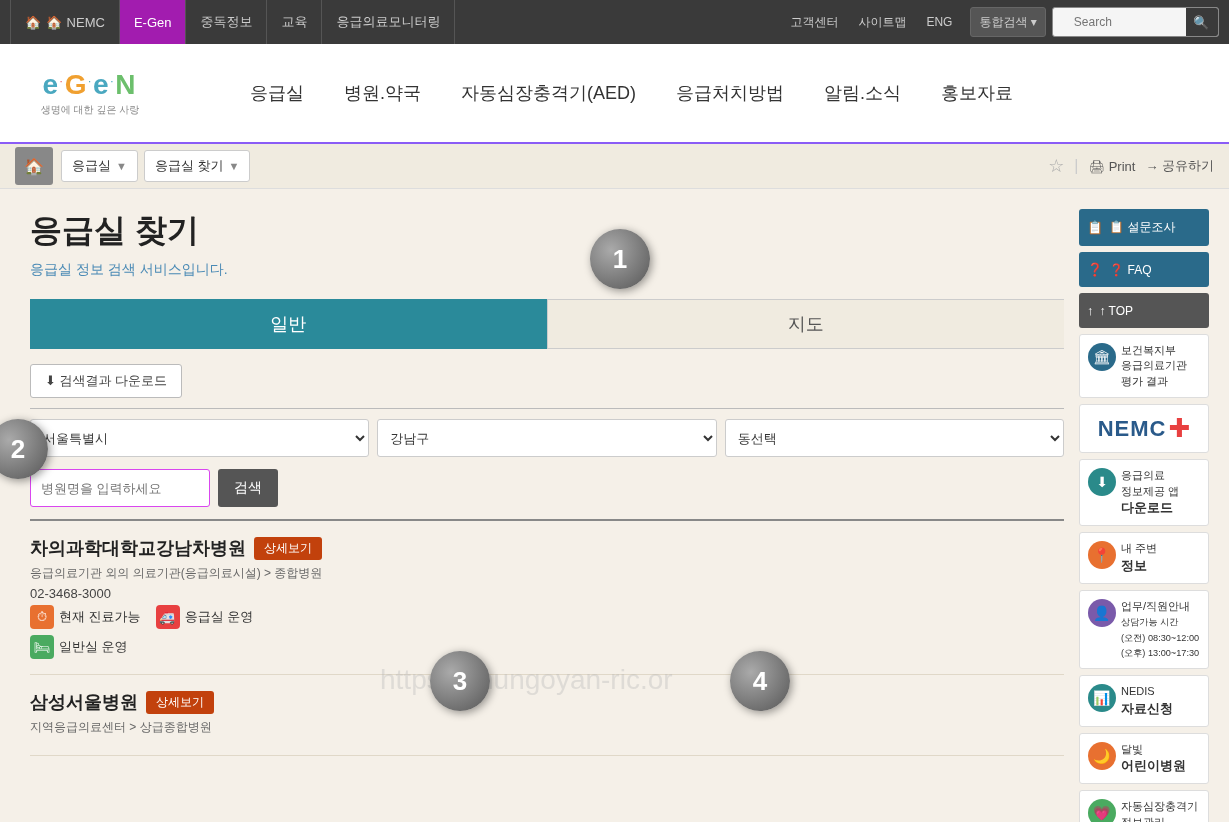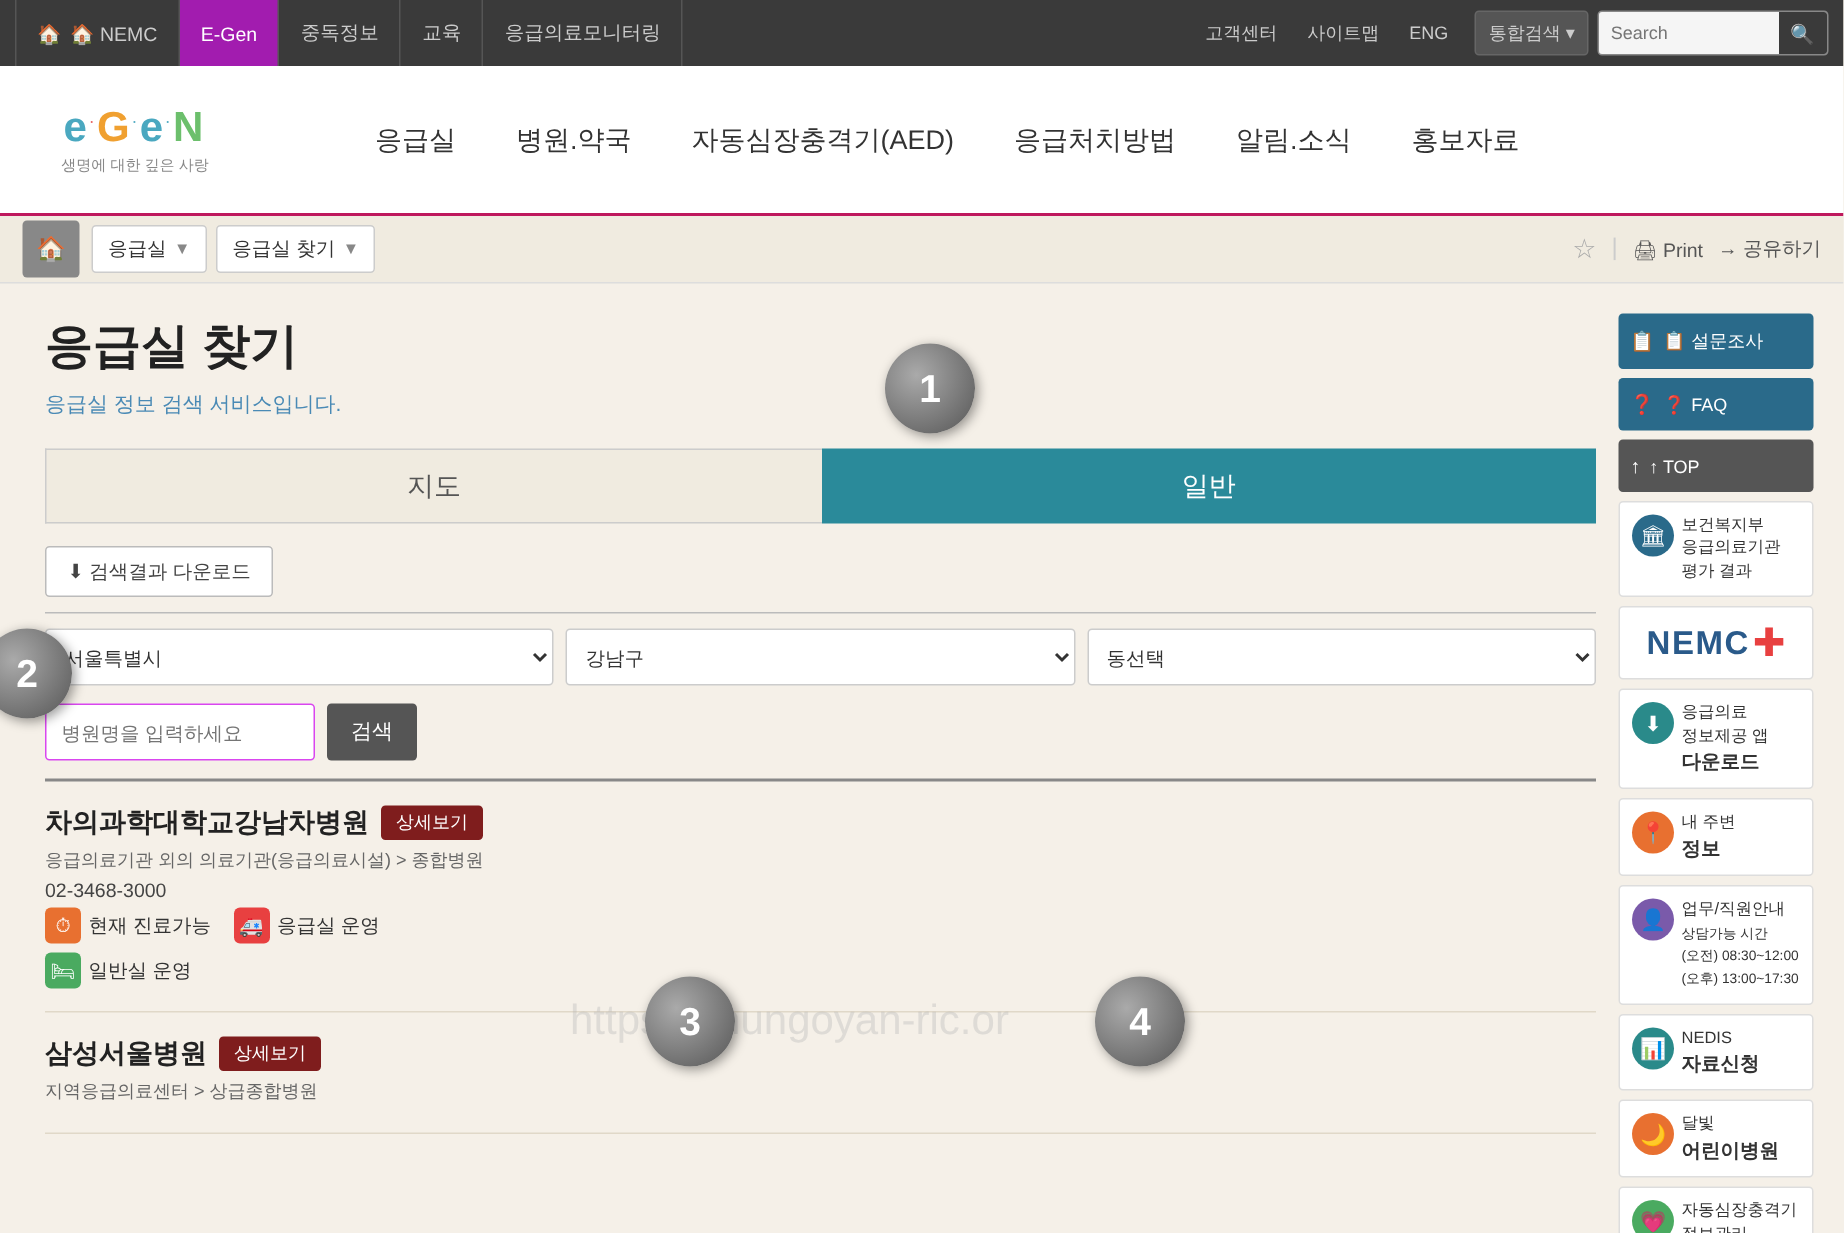--- a/index.html
+++ b/index.html
@@ -70,20 +70,21 @@
     }
     .search-input-wrap {
       display: flex;
       align-items: center;
       margin-left: 6px;
       background: #f5f5f5;
       border: 1px solid #888;
       height: 30px;
       border-radius: 3px;
       overflow: hidden;
+      padding-left: 13px;
     }
     .search-input-wrap input {
       border: none;
       background: transparent;
       padding: 0 8px;
       font-size: 12px;
       height: 100%;
       outline: none;
       width: 120px;
     }
@@ -97,21 +98,21 @@
       font-size: 13px;
     }
 
     
     .main-nav {
       background: white;
       height: 100px;
       display: flex;
       align-items: center;
       padding: 0 30px;
-      border-bottom: 2px solid #be185d;
+      border-bottom: 2px solid #8b5cf6;
     }
     .logo-area {
       width: 180px;
       flex-shrink: 0;
     }
     .logo-circle {
       width: 120px;
       height: 70px;
       display: flex;
       flex-direction: column;
@@ -323,21 +324,21 @@
       align-items: center;
       gap: 8px;
       margin-bottom: 5px;
     }
     .hospital-name {
       font-size: 18px;
       font-weight: bold;
       color: #222;
     }
     .detail-btn {
-      background: #7f1d1d;
+      background: #c2410c;
       color: white;
       border: none;
       border-radius: 3px;
       padding: 3px 10px;
       font-size: 12px;
       cursor: pointer;
     }
     .hospital-type {
       font-size: 12px;
       color: #666;
@@ -558,25 +559,25 @@
 <div class="page-content">
   <div class="main-content">
 
     <div class="step-circle" style="top: 40px; left: 590px; position: absolute; z-index: 10;">1</div>
     <div class="step-circle" style="top: 230px; left: -12px; position: absolute; z-index: 10;">2</div>
 
     <h1 class="page-title">응급실 찾기</h1>
     <p class="page-subtitle">응급실 정보 검색 서비스입니다.</p>
 
     <div class="tab-row">
+      <div class="tab-btn general-tab">
+        <span>일반</span>
+      </div>
       <div class="tab-btn map-tab">
         <span>지도</span>
-      </div>
-      <div class="tab-btn general-tab">
-        <span>일반</span>
       </div>
     </div>
 
     <div class="download-row">
       <button class="download-btn">
         <span>⬇ 검색결과 다운로드</span>
       </button>
     </div>
 
     <div style="border-top: 1px solid #bbb; padding-top: 10px;">

